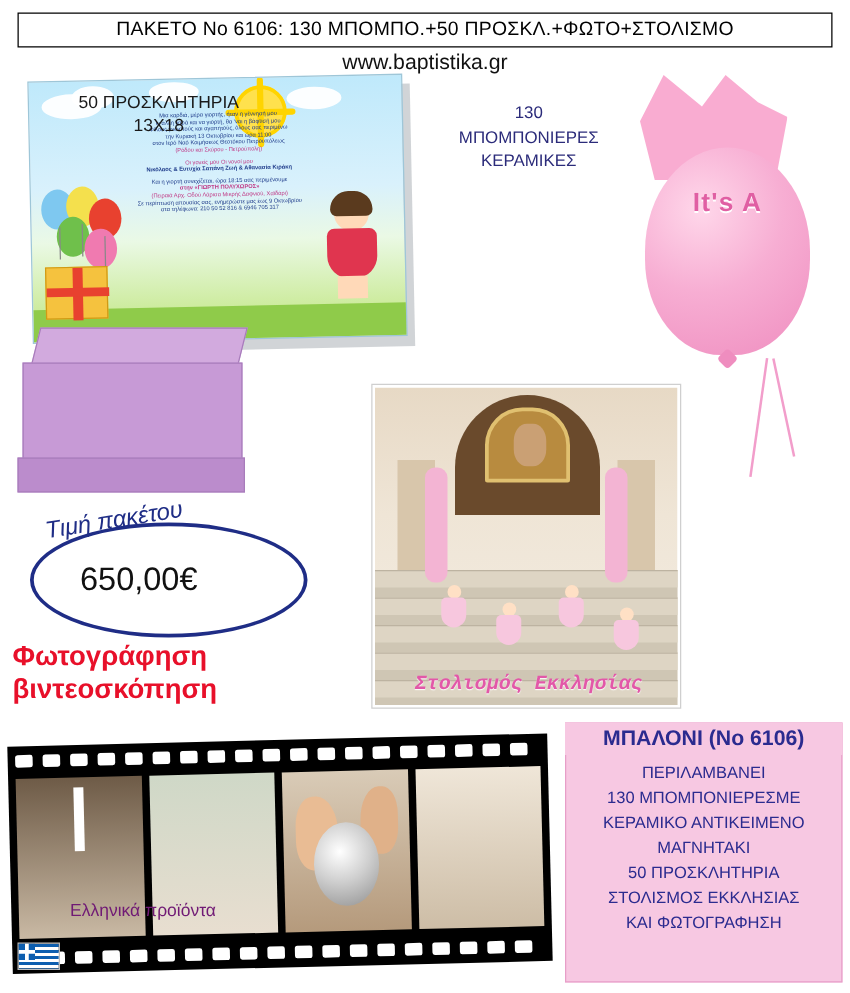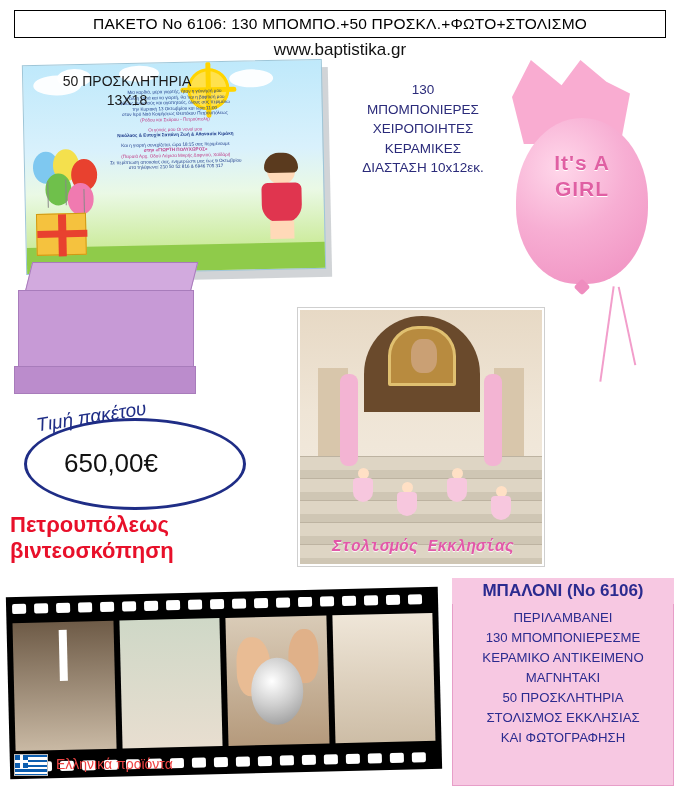--- a/index.html
+++ b/index.html
@@ -207,21 +207,21 @@
   
   .flag {
     position:absolute; left:14px; top:754px; width:34px; height:22px;
     background:repeating-linear-gradient(#0d5eaf 0 2.4px, #fff 2.4px 4.8px);
     border:1px solid #bbb;
   }
   .flag-canton { position:absolute; left:0; top:0; width:13px; height:13px; background:#0d5eaf; }
   .flag-canton:before { content:""; position:absolute; left:5px; top:0; width:3px; height:13px; background:#fff; }
   .flag-canton:after { content:""; position:absolute; left:0; top:5px; width:13px; height:3px; background:#fff; }
   .greek-products {
-    position:absolute; left:56px; top:756px; font-size:14px; color:#ef4444;
+    position:absolute; left:56px; top:720px; font-size:14px; color:#701a75;
   }
 
   
   .info-panel {
     position:absolute; left:452px; top:578px; width:222px; height:208px;
     background:#f7c8e2; border:1px solid #e79ec8;
   }
   .info-title {
     position:absolute; left:452px; top:578px; width:222px; height:26px;
     background:#f7c8e2; display:flex; align-items:center; justify-content:center;
@@ -289,30 +289,27 @@
         <span class="l pink">(Πειραιά Αρχ. Οδού Λάρισα Μικρής Δαφνιού, Χαϊδάρι)</span>
         <span class="l">Σε περίπτωση απουσίας σας, ενημερώστε μας έως 9 Οκτωβρίου</span>
         <span class="l">στα τηλέφωνα: 210 50 52 816 &amp; 6946 705 317</span>
       </div>
     </div>
   </div>
 
   <div class="bomb-text">
     <div>130</div>
     <div>ΜΠΟΜΠΟΝΙΕΡΕΣ</div>
-    <div>ΧΕΙΡΟΠΟΙΗΤΕΣ</div>
     <div>ΚΕΡΑΜΙΚΕΣ</div>
-    <div>ΔΙΑΣΤΑΣΗ 10x12εκ.</div>
   </div>
 
   <div class="tissue"></div>
   <div class="big-balloon">
     <div class="balloon-label">
       <div>It's A</div>
-      <div>GIRL</div>
     </div>
     <div class="knot"></div>
   </div>
   <div class="ribbon1"></div>
   <div class="ribbon2"></div>
 
   <div class="env-stack">
     <div class="env env-a"></div>
     <div class="env env-b"></div>
     <div class="env env-c"></div>
@@ -320,21 +317,21 @@
   <div class="env-label">
     <div>50 ΠΡΟΣΚΛΗΤΗΡΙΑ</div>
     <div>13X18</div>
   </div>
 
   <div class="price-oval"></div>
   <div class="price-title">Τιμή πακέτου</div>
   <div class="price-value">650,00€</div>
 
   <div class="photo-video">
-    <div>Πετρουπόλεως</div>
+    <div>Φωτογράφηση</div>
     <div>βιντεοσκόπηση</div>
   </div>
 
   <div class="church-photo">
     <div class="arch"></div>
     <div class="icon-frame">
       <div class="icon-face"></div>
     </div>
     <div class="col-l"></div>
     <div class="col-r"></div>

